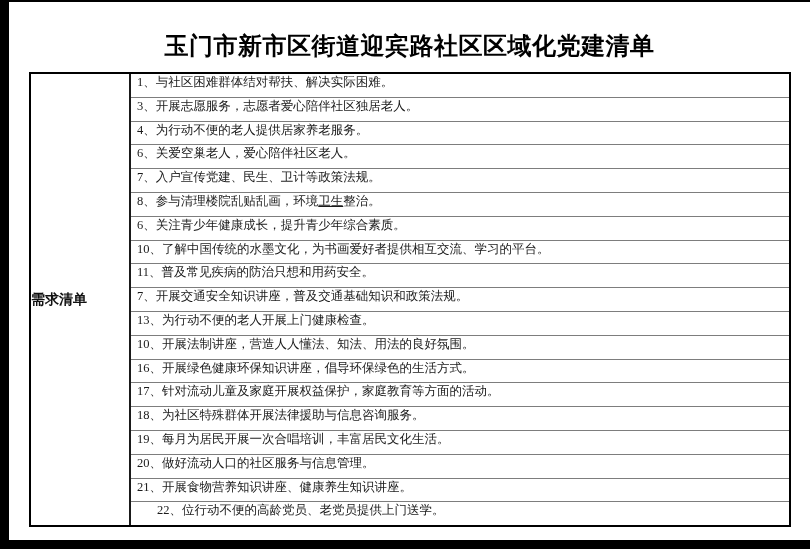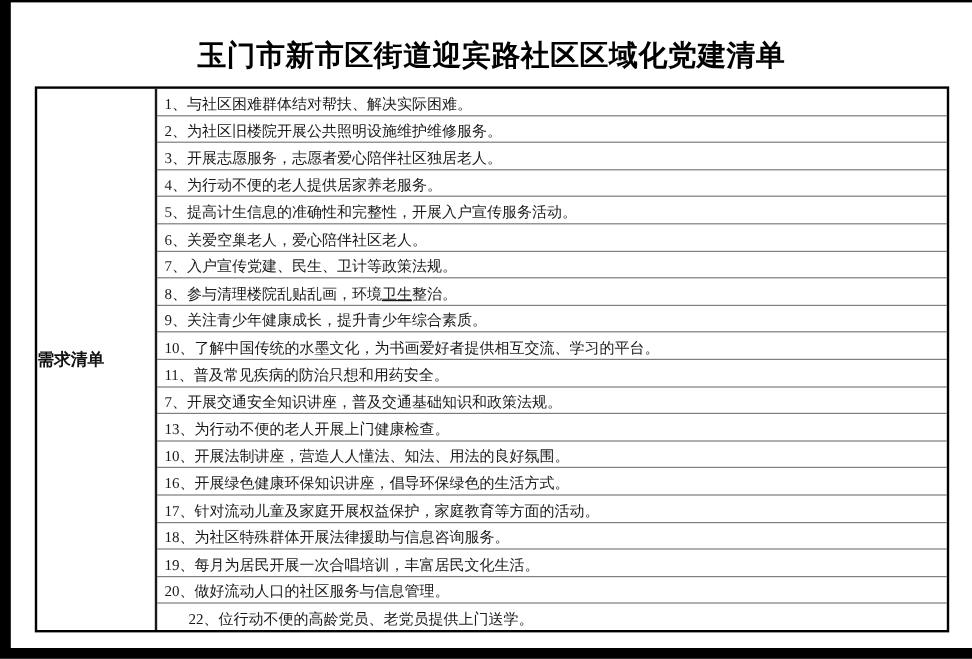--- a/index.html
+++ b/index.html
@@ -47,21 +47,21 @@
     color: #111;
   }
   .items-col {
     flex: 1;
     display: flex;
     flex-direction: column;
   }
   .row {
     flex: 1;
     display: flex;
-    align-items: flex-end;
+    align-items: flex-start;
     padding-left: 6px;
     font-size: 12.5px;
     color: #1a1a1a;
     border-bottom: 1.5px solid #7d7d7d;
     white-space: nowrap;
     overflow: hidden;
   }
   .row:last-child { border-bottom: none; margin-left: 20px; }
   .u { text-decoration: underline; }
 </style>
@@ -74,44 +74,38 @@
   <div class="list-table">
     <div class="cat-col">
       <div class="cat-label">需求清单</div>
     </div>
     <div class="items-col">
 
     <div class="row">
           <span>1、与社区困难群体结对帮扶、解决实际困难。</span>
         </div>
         <div class="row">
-          <span>2、为社区旧楼院开展公共照明设施维护维修服务。</span>
-        </div>
-        <div class="row">
           <span>3、开展志愿服务，志愿者爱心陪伴社区独居老人。</span>
         </div>
         <div class="row">
           <span>4、为行动不便的老人提供居家养老服务。</span>
-        </div>
-        <div class="row">
-          <span>5、提高计生信息的准确性和完整性，开展入户宣传服务活动。</span>
         </div>
         <div class="row">
           <span>6、关爱空巢老人，爱心陪伴社区老人。</span>
         </div>
         <div class="row">
           <span>7、入户宣传党建、民生、卫计等政策法规。</span>
         </div>
         <div class="row">
           <span>8、参与清理楼院乱贴乱画，环境</span>
           <span class="u">卫生</span>
           <span>整治。</span>
         </div>
         <div class="row">
-          <span>9、关注青少年健康成长，提升青少年综合素质。</span>
+          <span>6、关注青少年健康成长，提升青少年综合素质。</span>
         </div>
         <div class="row">
           <span>10、了解中国传统的水墨文化，为书画爱好者提供相互交流、学习的平台。</span>
         </div>
         <div class="row">
           <span>11、普及常见疾病的防治只想和用药安全。</span>
         </div>
         <div class="row">
           <span>7、开展交通安全知识讲座，普及交通基础知识和政策法规。</span>
         </div>
@@ -130,17 +124,20 @@
         <div class="row">
           <span>18、为社区特殊群体开展法律援助与信息咨询服务。</span>
         </div>
         <div class="row">
           <span>19、每月为居民开展一次合唱培训，丰富居民文化生活。</span>
         </div>
         <div class="row">
           <span>20、做好流动人口的社区服务与信息管理。</span>
         </div>
         <div class="row">
+          <span>21、开展食物营养知识讲座、健康养生知识讲座。</span>
+        </div>
+        <div class="row">
           <span>22、位行动不便的高龄党员、老党员提供上门送学。</span>
         </div>
       </div>
   </div>
 </div>
 
 </body></html>

